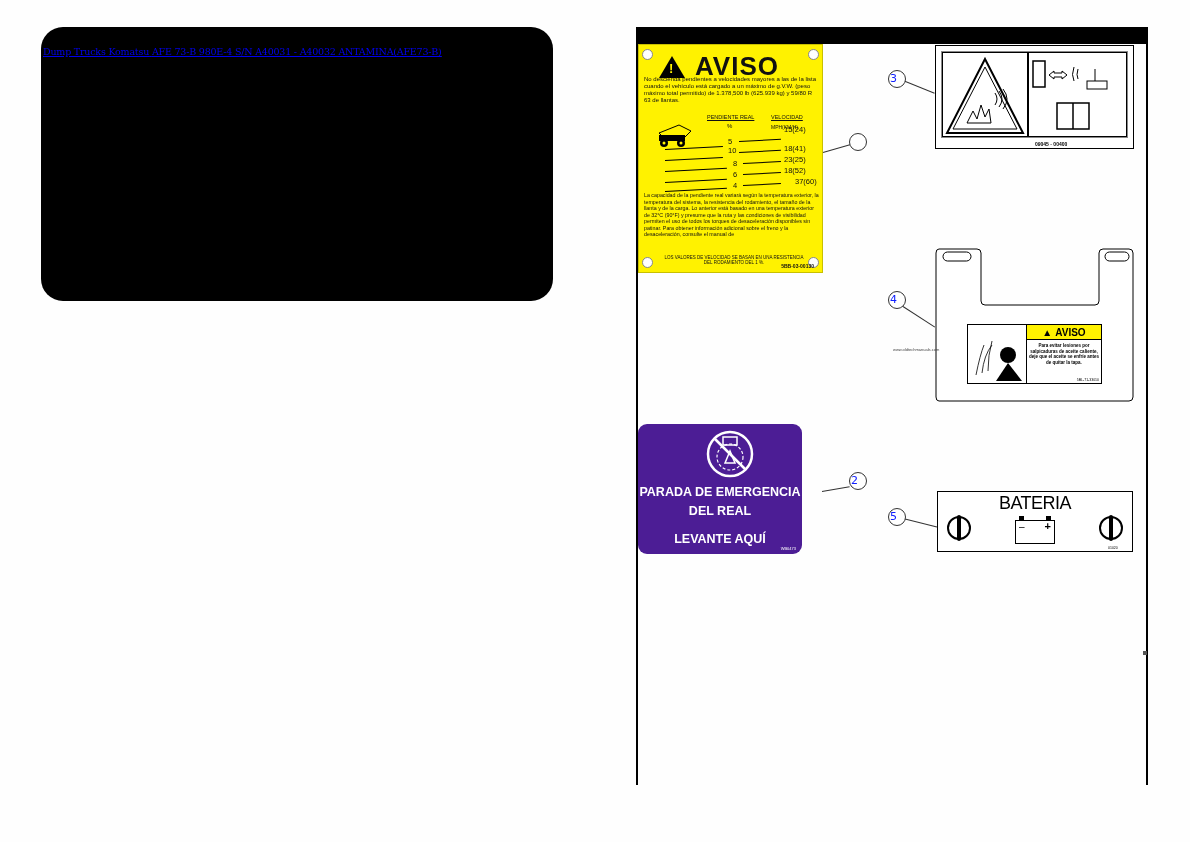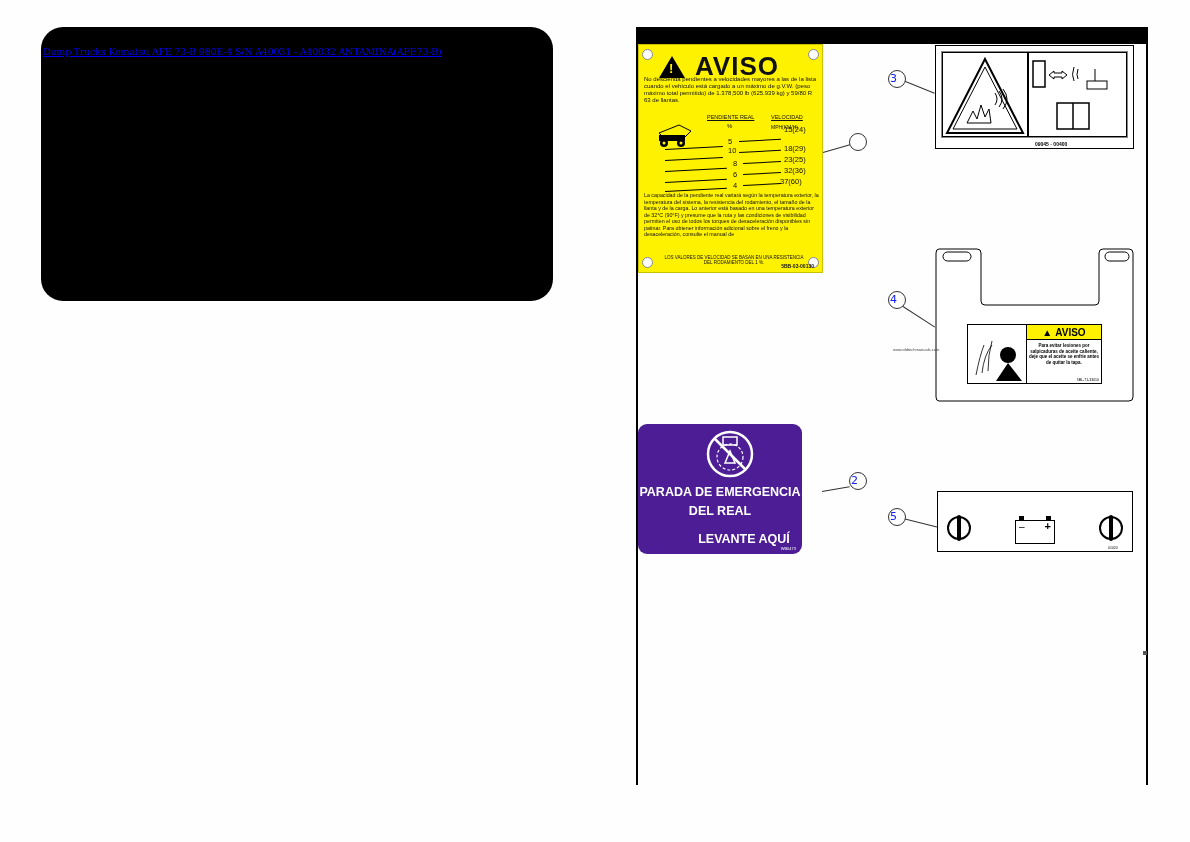--- a/index.html
+++ b/index.html
@@ -42,21 +42,21 @@
   .l4-right { flex:1; position:relative; }
   .l4-aviso { height:14px; background:#fff200; border-bottom:1px solid #000; font-weight:bold; font-size:10px; display:flex; align-items:center; justify-content:center; gap:3px; }
   .l4-body { font-size:4.5px; text-align:center; line-height:5.5px; padding-top:3px; font-weight:bold; }
   .l4-code { position:absolute; right:2px; bottom:1px; font-size:3.5px; }
   .watermark { position:absolute; left:893px; top:347px; font-size:4px; color:#444; }
 
   
   .label2 { position:absolute; left:638px; top:424px; width:164px; height:130px; background:#4c1d95; border-radius:9px; color:#fff; text-align:center; font-weight:bold; }
   .l2-line1 { position:absolute; left:0; width:100%; top:61px; font-size:12.5px; }
   .l2-line2 { position:absolute; left:0; width:100%; top:80px; font-size:12.5px; }
-  .l2-line3 { position:absolute; left:0; width:100%; top:108px; font-size:12.5px;padding-left:24px; }
+  .l2-line3 { position:absolute; left:0; width:100%; top:108px; font-size:12.5px; }
   .l2-code { position:absolute; right:6px; bottom:3px; font-size:4px; font-weight:normal; }
 
   
   .label5 { position:absolute; left:937px; top:491px; width:196px; height:61px; border:1px solid #000; background:#fff; box-sizing:border-box; }
   .l5-title { position:absolute; left:0; width:100%; top:1px; text-align:center; font-size:18px; letter-spacing:-0.5px; }
   .knob { position:absolute; width:24px; height:24px; border:2px solid #000; border-radius:50%; box-sizing:border-box; top:24px; }
   .knob::after { content:""; position:absolute; left:8px; top:-3px; width:4px; height:26px; background:#000; border-radius:2px; }
   .battery { position:absolute; left:77px; top:28px; width:40px; height:24px; border:1.5px solid #000; box-sizing:border-box; }
   .l5-code { position:absolute; left:170px; bottom:1px; font-size:3.5px; }
 
@@ -95,27 +95,27 @@
       <circle cx="26" cy="24" r="1.5" fill="#fff200"></circle>
   </svg>
   <div class="table-hdr" style="left:68px;top:69px">PENDIENTE REAL</div>
   <div class="table-hdr" style="left:132px;top:69px">VELOCIDAD</div>
   <div class="row-val" style="left:88px;top:78px;font-size:6px">%</div>
   <div class="row-val" style="left:132px;top:79px;font-size:5px">MPH(KM/H)</div>
 
   <div class="row-val" style="left:89px;top:92px">5</div>
   <div class="row-val" style="left:145px;top:80px">15(24)</div>
   <div class="row-val" style="left:89px;top:101px">10</div>
-  <div class="row-val" style="left:145px;top:99px">18(29)</div>
+  <div class="row-val" style="left:145px;top:99px">18(41)</div>
   <div class="row-val" style="left:94px;top:114px">8</div>
   <div class="row-val" style="left:145px;top:110px">23(25)</div>
   <div class="row-val" style="left:94px;top:125px">6</div>
-  <div class="row-val" style="left:145px;top:121px">32(36)</div>
+  <div class="row-val" style="left:145px;top:121px">18(52)</div>
   <div class="row-val" style="left:94px;top:136px">4</div>
-  <div class="row-val" style="left:141px;top:132px">37(60)</div>
+  <div class="row-val" style="left:156px;top:132px">37(60)</div>
 
   <div class="row-line" style="left:26px;top:104px;width:58px;transform:rotate(-3deg)"></div>
   <div class="row-line" style="left:26px;top:115px;width:58px;transform:rotate(-3deg)"></div>
   <div class="row-line" style="left:26px;top:126px;width:62px;transform:rotate(-3deg)"></div>
   <div class="row-line" style="left:26px;top:137px;width:62px;transform:rotate(-3deg)"></div>
   <div class="row-line" style="left:26px;top:146px;width:62px;transform:rotate(-3deg)"></div>
   <div class="row-line" style="left:100px;top:96px;width:42px;transform:rotate(-3deg)"></div>
   <div class="row-line" style="left:100px;top:107px;width:42px;transform:rotate(-3deg)"></div>
   <div class="row-line" style="left:104px;top:118px;width:38px;transform:rotate(-3deg)"></div>
   <div class="row-line" style="left:104px;top:129px;width:38px;transform:rotate(-3deg)"></div>
@@ -191,20 +191,21 @@
   </svg>
   <div class="l2-line1">PARADA DE EMERGENCIA</div>
   <div class="l2-line2">DEL REAL</div>
   <div class="l2-line3">LEVANTE AQUÍ</div>
   <div class="l2-code">WB0473</div>
 </div>
 <div class="leader" style="left:822px;top:491px;width:28px;transform:rotate(-10deg)"></div>
 <div class="callout" style="left:849px;top:472px"><span>2</span></div>
 
 <div class="label5">
+  <div class="l5-title">BATERIA</div>
   <div class="knob" style="left:9px"></div>
   <div class="battery">
     <div style="position:absolute;left:3px;top:-5px;width:5px;height:4px;background:#000"></div>
     <div style="position:absolute;right:3px;top:-5px;width:5px;height:4px;background:#000"></div>
     <div style="position:absolute;left:3px;top:1px;font-size:10px;line-height:10px">–</div>
     <div style="position:absolute;right:3px;top:0px;font-size:11px;line-height:10px;font-weight:bold">+</div>
   </div>
   <div class="knob" style="left:161px"></div>
   <div class="l5-code">01020</div>
 </div>

